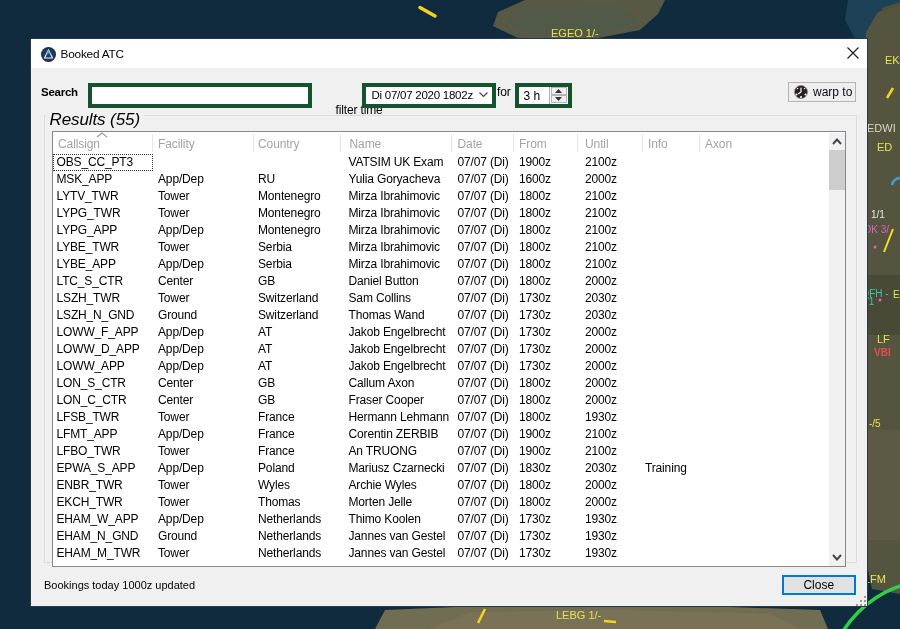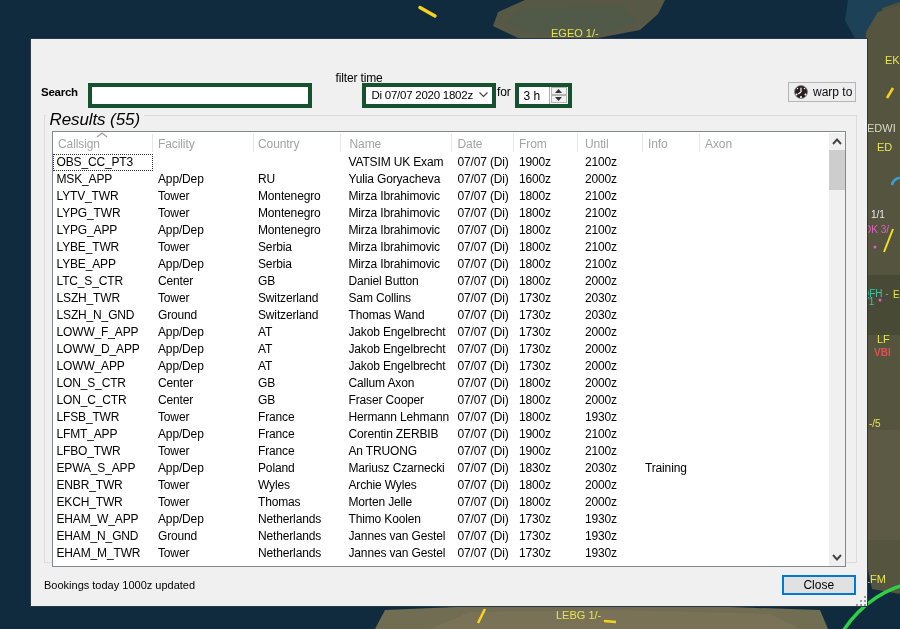--- a/index.html
+++ b/index.html
@@ -10,21 +10,21 @@
   #dlg { position:absolute; left:30px; top:38px; width:836px; height:567px;
      background:#f0f0f0; border:1px solid #28394a; }
   #titlebar { position:absolute; left:0; top:0; width:836px; height:29px; background:#ffffff; }
   #title-text { position:absolute; left:29.5px; top:8px; font-size:11.8px; letter-spacing:-0.2px; color:#000; }
   #closex { position:absolute; left:815.5px; top:8px; }
   .lbl { position:absolute; font-size:12px; letter-spacing:-0.15px; color:#000; white-space:nowrap; }
   .box { position:absolute; background:#fff; border:4px solid #14532d; }
   
   #search-lbl { left:10px; top:46.5px; font-weight:bold; font-size:11.5px; letter-spacing:-0.25px; }
   #search-box { left:56.5px; top:43.5px; width:216px; height:17px; }
-  #ft-lbl  { left:280.5px; top:32px;padding-left:24px; }
+  #ft-lbl  { left:280.5px; top:64px;padding-left:24px; }
   #combo   { left:330.5px; top:43.5px; width:126px; height:17px; }
   #combo-t { position:absolute; left:6px; top:2.5px; font-size:11.5px; letter-spacing:-0.25px; white-space:nowrap; }
   #for-lbl { left:466px; top:46px; }
   #spin    { left:483.5px; top:43.5px; width:49px; height:17px; }
   #spin-t  { position:absolute; left:5px; top:2px; font-size:12px; }
   #spin-btns { position:absolute; left:30px; top:0px; width:18px; height:17px;
      border-left:1px solid #adadad; }
   .spin-b { position:absolute; left:1px; width:14px; height:6.5px; background:#f0f0f0; border:1px solid #b5b5b5; }
   #warp { position:absolute; left:757px; top:42.5px; width:66px; height:18px;
      background:#eeeeee; border:1px solid #b5b5b5; }
@@ -92,20 +92,32 @@
   <line x1="604" y1="621" x2="616" y2="622" stroke="#f5d31c" stroke-width="2.5"></line>
   <line x1="887" y1="98" x2="893" y2="88" stroke="#f5d31c" stroke-width="2.5"></line>
   <line x1="893" y1="229" x2="884" y2="252" stroke="#f0e020" stroke-width="2"></line>
   <circle cx="866" cy="213" r="1.5" fill="#e060c0"></circle>
   <circle cx="875" cy="247" r="1.5" fill="#e060c0"></circle>
   <circle cx="880" cy="300" r="1.5" fill="#e060c0"></circle>
   <path d="M892,185 a8,8 0 0 1 8,-7" fill="none" stroke="#3a9fd8" stroke-width="2.5"></path>
 </svg>
 
 <div id="dlg">
+  <div id="titlebar">
+    <svg style="position:absolute;left:9.5px;top:7.5px" width="15" height="15" viewBox="0 0 15 15">
+      <circle cx="7.5" cy="7.5" r="7.5" fill="#1d2950"></circle>
+      <circle cx="7.5" cy="7.5" r="6" fill="#223a66"></circle>
+      <path d="M7.5,3 L11.5,11 L3.5,11 Z" fill="none" stroke="#e8f2f8" stroke-width="1.1"></path>
+      <path d="M7.5,3 L5,8 L7.5,6.2 L10,8 Z" fill="#2dbd84"></path>
+    </svg>
+    <span id="title-text">Booked ATC</span>
+    <svg id="closex" width="12" height="12" viewBox="0 0 12 12">
+      <path d="M0.5,0.5 L11.5,11.5 M11.5,0.5 L0.5,11.5" stroke="#1a1a1a" stroke-width="1.1"></path>
+    </svg>
+  </div>
 
   <span class="lbl" id="search-lbl">Search</span>
   <div class="box" id="search-box"></div>
   <span class="lbl" id="ft-lbl">filter time</span>
   <div class="box" id="combo">
     <span id="combo-t">Di 07/07 2020 1802z</span>
     <svg style="position:absolute;left:113px;top:5px" width="9" height="6" viewBox="0 0 9 6">
       <path d="M0.5,0.5 L4.5,4.5 L8.5,0.5" fill="none" stroke="#444" stroke-width="1.1"></path>
     </svg>
   </div>

